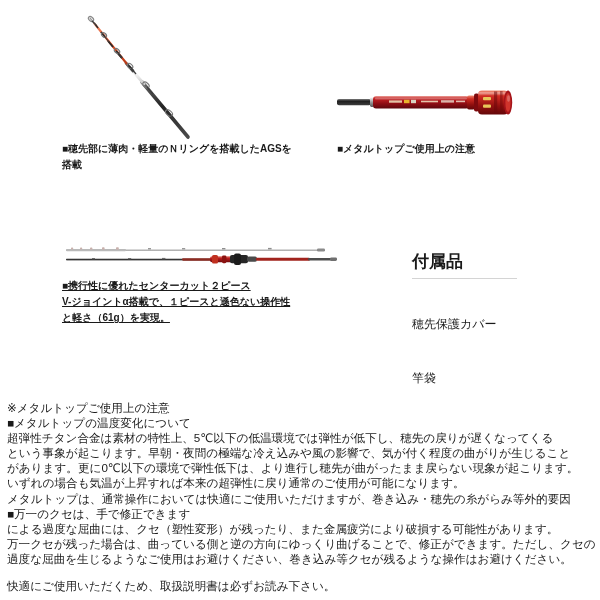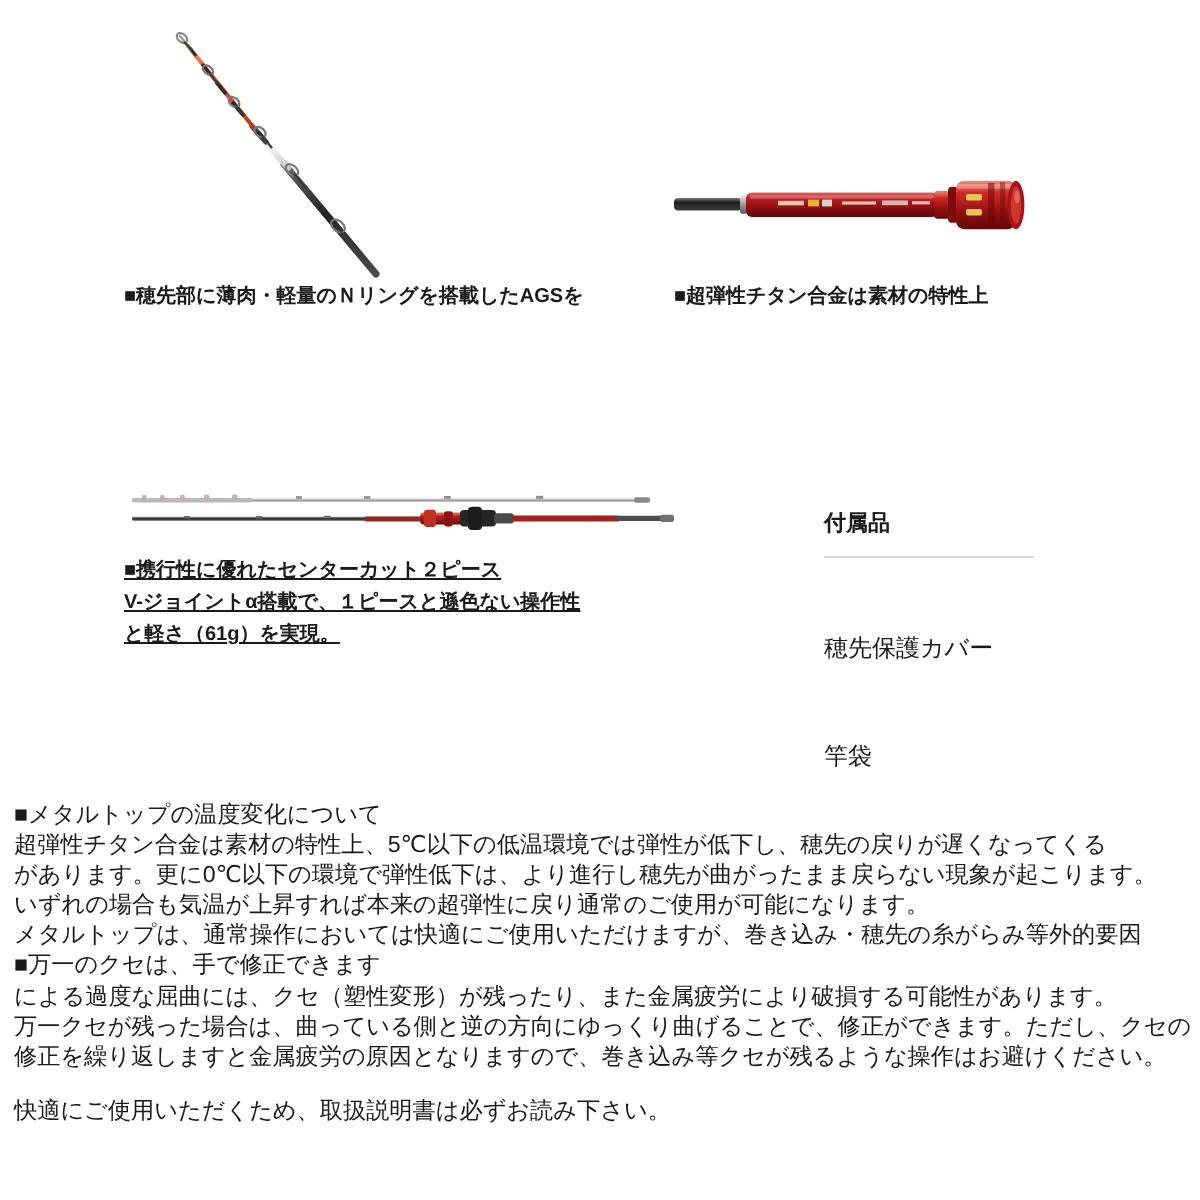--- a/index.html
+++ b/index.html
@@ -73,21 +73,21 @@
   }
   .caption .line { display: block; white-space: nowrap; }
 
   
   #accessories {
     left: 412px;
     top: 253px;
     width: 170px;
   }
   #accessories-title {
-    font-size: 11px;
+    font-size: 17px;
     font-weight: bold;
     line-height: 18px;
     color: #1a1a1a;
   }
   #accessories-divider {
     height: 1px;
     background: #d4d4d4;
     margin: 7px 0 11px 0;
     width: 105px;
   }
@@ -168,20 +168,21 @@
         <line x1="61" y1="60" x2="66" y2="66"></line>
         <line x1="77" y1="79" x2="83" y2="86"></line>
         <line x1="100" y1="107" x2="106" y2="115"></line>
       </g>
     </g>
   </svg>
 </div>
 
 <div class="abs caption" id="caption-ags">
   <span class="line">■穂先部に薄肉・軽量のＮリングを搭載したAGSを</span>
+  <span class="line">搭載</span>
 </div>
 
 <div class="abs" id="feature-seal-image">
   <svg width="192" height="50" viewBox="0 0 192 50">
     <defs>
       <linearGradient id="gBlank" x1="0" y1="0" x2="0" y2="1">
         <stop offset="0%" stop-color="#7d7d7d"></stop>
         <stop offset="35%" stop-color="#1e1e1e"></stop>
         <stop offset="100%" stop-color="#3d3d3d"></stop>
       </linearGradient>
@@ -230,21 +231,21 @@
       <rect x="157" y="13.5" width="3.2" height="22" fill="#6c080b" opacity="0.55"></rect>
       <rect x="163" y="13.0" width="2.6" height="23" fill="#6c080b" opacity="0.45"></rect>
       <ellipse cx="171" cy="24.5" rx="4.2" ry="12.1" fill="#a5141a"></ellipse>
       <ellipse cx="171" cy="24.5" rx="2.6" ry="9.4" fill="#d0342c"></ellipse>
       <ellipse cx="171.5" cy="20.5" rx="1.4" ry="3.2" fill="#ffffff" opacity="0.25"></ellipse>
     </g>
   </svg>
 </div>
 
 <div class="abs caption" id="caption-seal">
-  <span class="line">■超弾性チタン合金は素材の特性上</span>
+  <span class="line">■メタルトップご使用上の注意</span>
 </div>
 
 <div class="abs" id="feature-twopiece-image">
   <svg width="280" height="32" viewBox="0 0 280 32">
     <defs>
       <linearGradient id="gTip" x1="0" y1="0" x2="0" y2="1">
         <stop offset="0%" stop-color="#d8d8d8"></stop>
         <stop offset="50%" stop-color="#9d9d9d"></stop>
         <stop offset="100%" stop-color="#cfcfcf"></stop>
       </linearGradient>
@@ -311,24 +312,26 @@
 <div class="abs" id="accessories">
   <div id="accessories-title">付属品</div>
   <div id="accessories-divider"></div>
   <div id="accessories-list">
     <span class="line">穂先保護カバー</span>
     <span class="line">竿袋</span>
   </div>
 </div>
 
 <div class="abs" id="notice">
+  <span class="line">※メタルトップご使用上の注意</span>
   <span class="line">■メタルトップの温度変化について</span>
   <span class="line">超弾性チタン合金は素材の特性上、5℃以下の低温環境では弾性が低下し、穂先の戻りが遅くなってくる</span>
+  <span class="line">という事象が起こります。早朝・夜間の極端な冷え込みや風の影響で、気が付く程度の曲がりが生じること</span>
   <span class="line">があります。更に0℃以下の環境で弾性低下は、より進行し穂先が曲がったまま戻らない現象が起こります。</span>
   <span class="line">いずれの場合も気温が上昇すれば本来の超弾性に戻り通常のご使用が可能になります。</span>
   <span class="line">メタルトップは、通常操作においては快適にご使用いただけますが、巻き込み・穂先の糸がらみ等外的要因</span>
   <span class="line">■万一のクセは、手で修正できます</span>
   <span class="line">による過度な屈曲には、クセ（塑性変形）が残ったり、また金属疲労により破損する可能性があります。</span>
   <span class="line">万一クセが残った場合は、曲っている側と逆の方向にゆっくり曲げることで、修正ができます。ただし、クセの</span>
-  <span class="line">修正を繰り返しますと金属疲労の原因となりますので、巻き込み等クセが残るような操作はお避けください。</span>
+  <span class="line">過度な屈曲を生じるようなご使用はお避けください、巻き込み等クセが残るような操作はお避けください。</span>
   <span class="spacer"></span>
   <span class="line">快適にご使用いただくため、取扱説明書は必ずお読み下さい。</span>
 </div>
 
 </body></html>

